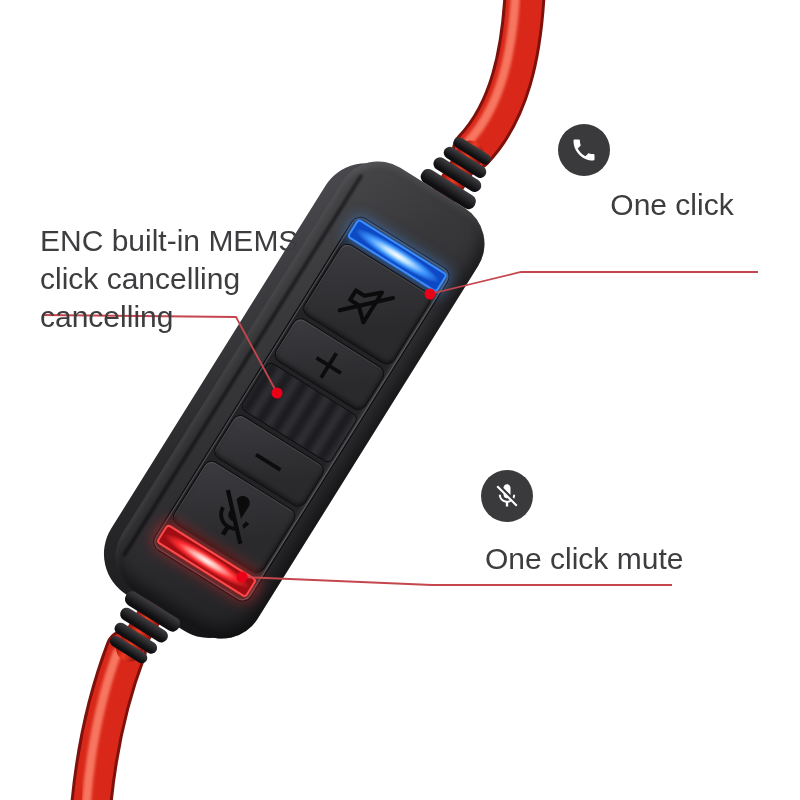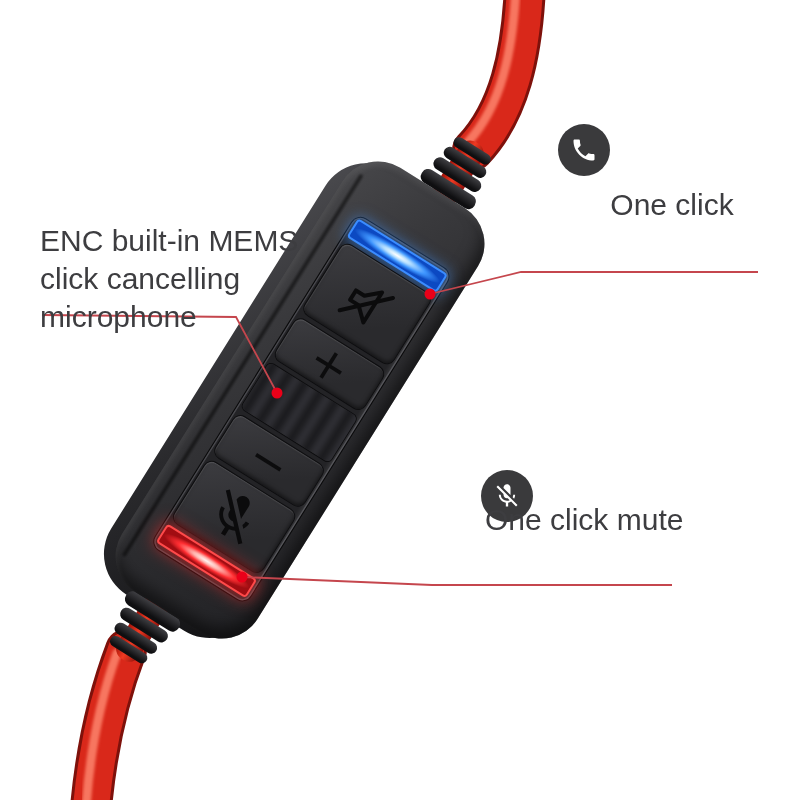--- a/index.html
+++ b/index.html
@@ -130,34 +130,34 @@
     <polyline points="758,272 521,272 430,294" fill="none" stroke="#c5464d" stroke-width="1.8"></polyline>
     <polyline points="672,585 432,585 242,577" fill="none" stroke="#c5464d" stroke-width="1.8"></polyline>
     <circle cx="430" cy="294" r="5.5" fill="#ea0019"></circle>
     <circle cx="277" cy="393" r="5.5" fill="#ea0019"></circle>
     <circle cx="242" cy="577" r="5.5" fill="#ea0019"></circle>
   </svg>
 
   <div class="note" style="left:40px;top:190px;width:330px;margin-top:32px;">
     <div>ENC built-in MEMS</div>
     <div>click cancelling</div>
-    <div>microphone</div>
+    <div>cancelling</div>
   </div>
 
   <div class="badge" style="left:558px;top:124px;">
     <svg width="28" height="28" viewBox="0 0 24 24">
       <path fill="#ffffff" d="M6.62 10.79c1.44 2.83 3.76 5.14 6.59 6.59l2.2-2.2c.27-.27.67-.36 1.02-.24 1.12.37 2.33.57 3.57.57.55 0 1 .45 1 1V20c0 .55-.45 1-1 1-9.39 0-17-7.61-17-17 0-.55.45-1 1-1h3.5c.55 0 1 .45 1 1 0 1.25.2 2.45.57 3.57.11.35.03.74-.25 1.02l-2.2 2.2z"></path>
     </svg>
   </div>
   <div class="note" style="left:557px;top:186px;width:230px;text-align:center;">
     <div>One click</div>
   </div>
 
   <div class="badge" style="left:481px;top:470px;">
     <svg width="28" height="28" viewBox="0 0 24 24">
       <path fill="#ffffff" d="M19 11h-1.7c0 .74-.16 1.43-.43 2.05l1.23 1.23c.56-.98.9-2.09.9-3.28zm-4.02.17c0-.06.02-.11.02-.17V5c0-1.66-1.34-3-3-3S9 3.34 9 5v.18l5.98 5.99zM4.27 3L3 4.27l6.01 6.01V11c0 1.66 1.33 3 2.99 3 .22 0 .44-.03.65-.08l1.66 1.66c-.71.33-1.5.52-2.31.52-2.76 0-5.3-2.1-5.3-5.1H5c0 3.41 2.72 6.23 6 6.72V21h2v-3.28c.91-.13 1.77-.45 2.54-.9L19.73 21 21 19.73 4.27 3z"></path>
     </svg>
   </div>
-  <div class="note" style="left:485px;top:501px;width:260px;">
+  <div class="note" style="left:485px;top:540px;width:260px;">
     <div>One click mute</div>
   </div>
 
 </div>
 
 </body></html>

